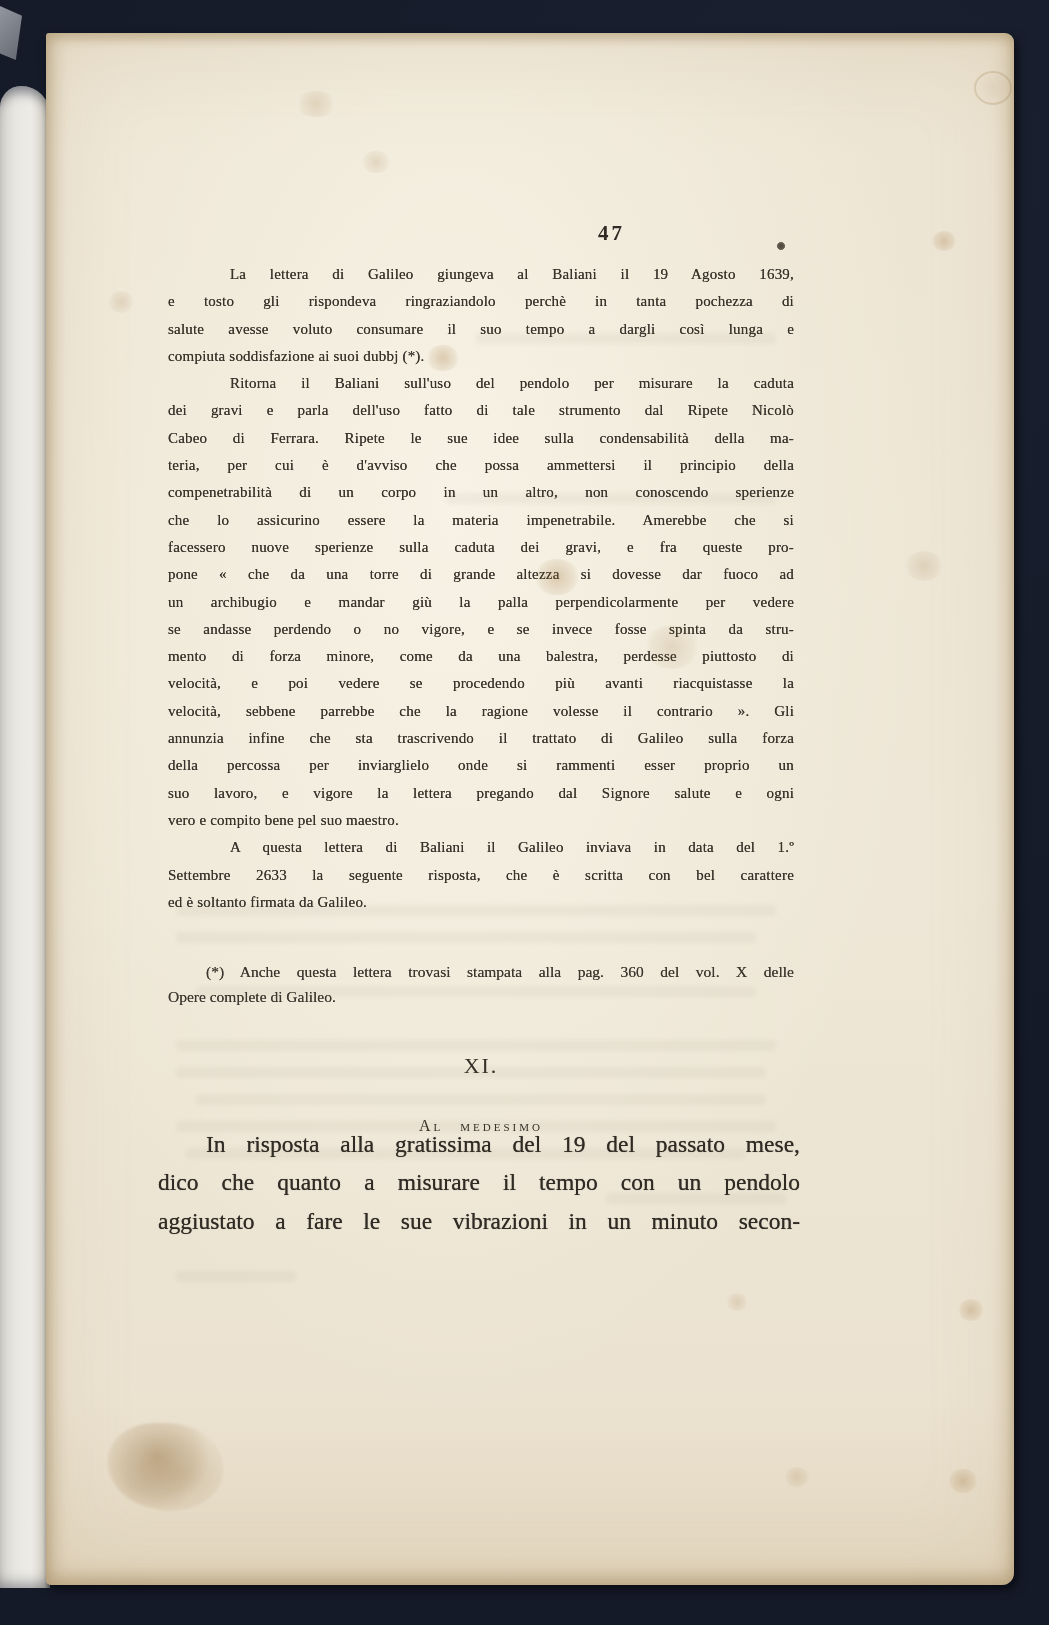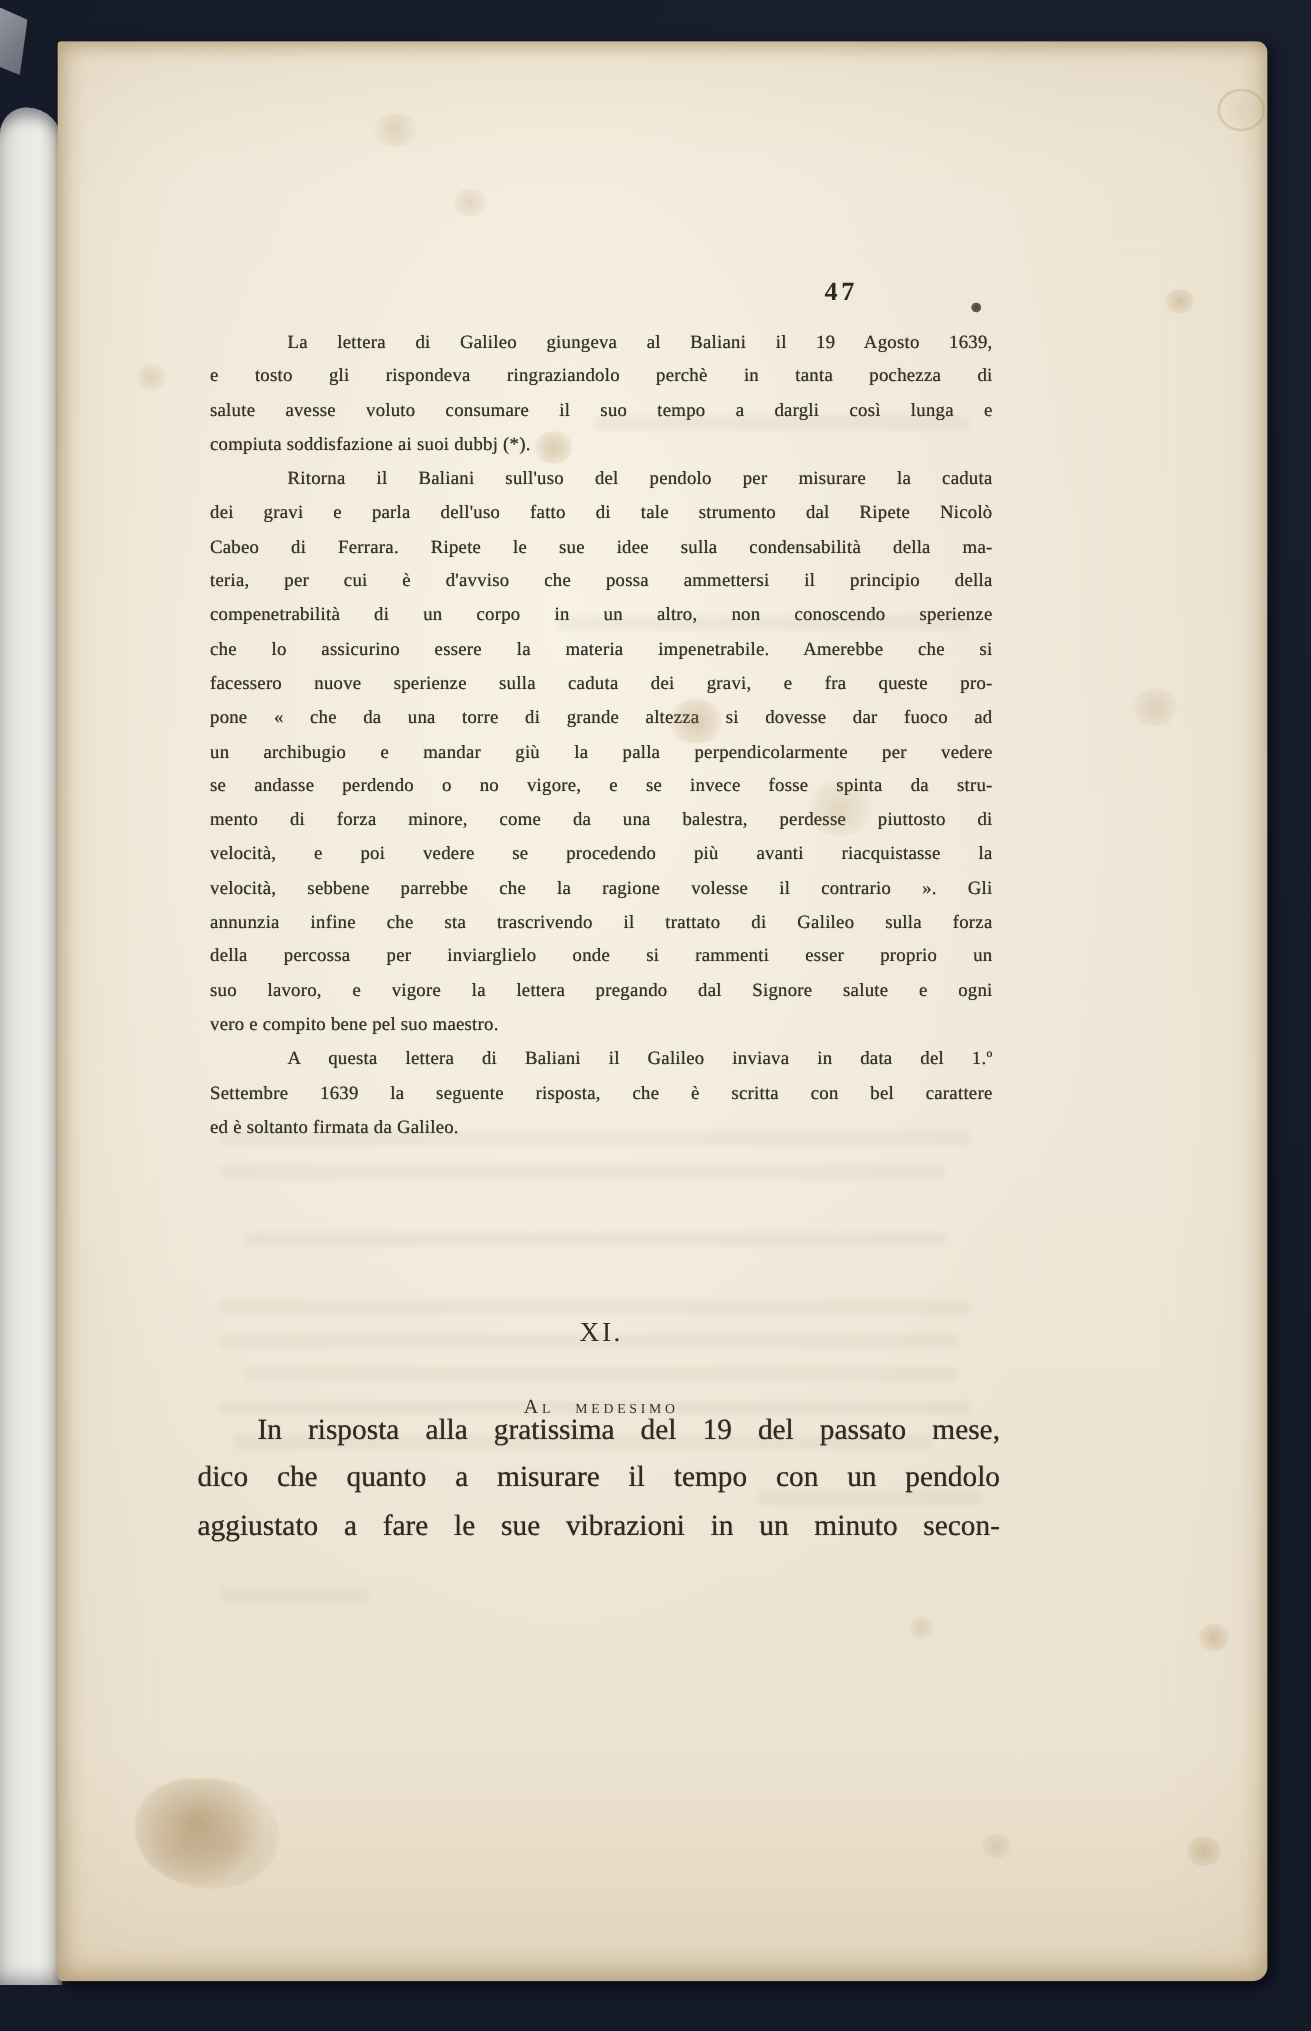--- a/index.html
+++ b/index.html
@@ -38,21 +38,21 @@
       inset -7px 0 18px rgba(160,130,85,0.22),
       inset 0 -9px 18px rgba(150,118,70,0.30),
       inset 0 6px 10px rgba(150,118,70,0.22),
       inset 9px 0 16px rgba(140,115,75,0.20),
       3px 4px 10px rgba(0,0,0,0.6);
     color:#37322a;
   }
   
   .pageno{
     position:absolute;left:552px;top:188px;width:150px;
-    text-align:center;font-size:21px;font-weight:bold;letter-spacing:3px;color:#2e2a24;
+    text-align:left;font-size:21px;font-weight:bold;letter-spacing:3px;color:#2e2a24;
   }
   .ink-speck{
     position:absolute;left:731px;top:209px;width:8px;height:8px;border-radius:50%;
     background:radial-gradient(circle,#4a443c 0%,#6b6051 70%,transparent 75%);
   }
   .bodytext{
     position:absolute;left:122px;top:228px;width:626px;
     font-size:15px;line-height:27.3px;letter-spacing:.2px;
     text-shadow:0 0 .6px rgba(55,50,42,.85);
   }
@@ -131,25 +131,31 @@
           <div class="line">mento di forza minore, come da una balestra, perdesse piuttosto di</div>
           <div class="line">velocità, e poi vedere se procedendo più avanti riacquistasse la</div>
           <div class="line">velocità, sebbene parrebbe che la ragione volesse il contrario ». Gli</div>
           <div class="line">annunzia infine che sta trascrivendo il trattato di Galileo sulla forza</div>
           <div class="line">della percossa per inviarglielo onde si rammenti esser proprio un</div>
           <div class="line">suo lavoro, e vigore la lettera pregando dal Signore salute e ogni</div>
           <div class="line last">vero e compito bene pel suo maestro.</div>
         </div>
         <div>
           <div class="line indent">A questa lettera di Baliani il Galileo inviava in data del 1.º</div>
-          <div class="line">Settembre 1639 la seguente risposta, che è scritta con bel carattere</div>
+          <div class="line">Settembre 2633 la seguente risposta, che è scritta con bel carattere</div>
           <div class="line last">ed è soltanto firmata da Galileo.</div>
         </div>
       </div>
 
+    <div class="footnote">
+        <div>
+          <div class="line indent">(*) Anche questa lettera trovasi stampata alla pag. 360 del vol. X delle</div>
+          <div class="line last">Opere complete di Galileo.</div>
+        </div>
+      </div>
 
     <div class="sec-heading">XI.</div>
     <div class="sec-subheading">Al medesimo</div>
 
     <div class="letter">
         <div>
           <div class="line indent">In risposta alla gratissima del 19 del passato mese,</div>
           <div class="line">dico che quanto a misurare il tempo con un pendolo</div>
           <div class="line">aggiustato a fare le sue vibrazioni in un minuto secon-</div>
         </div>

